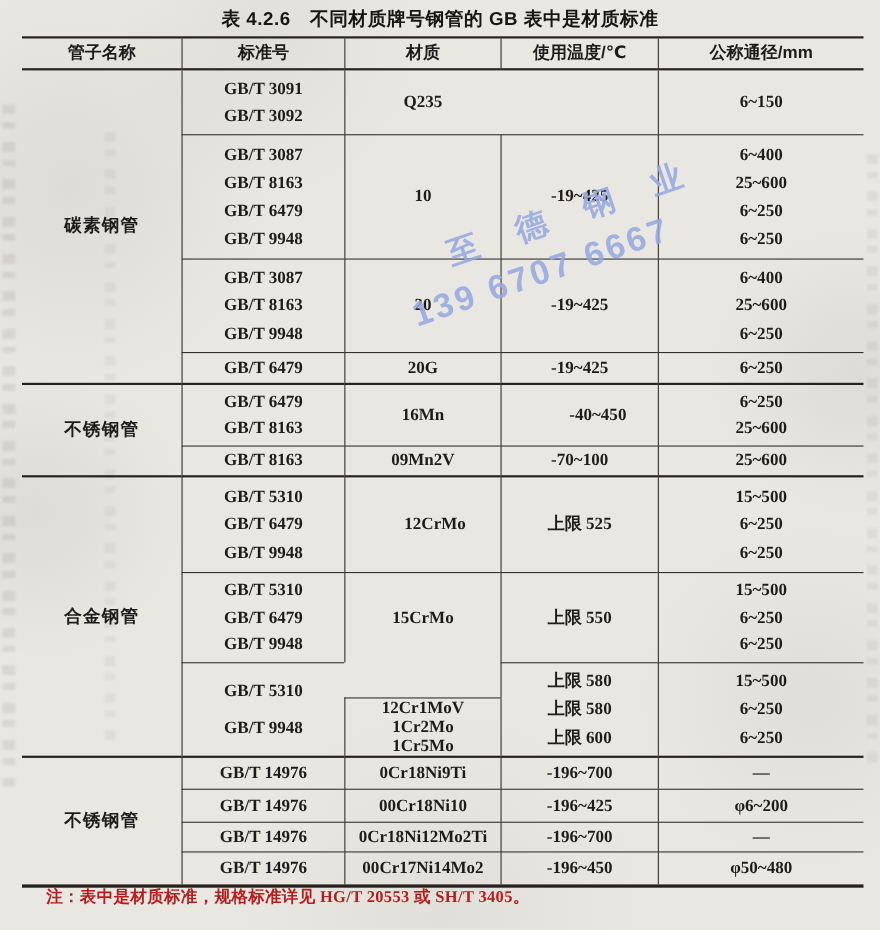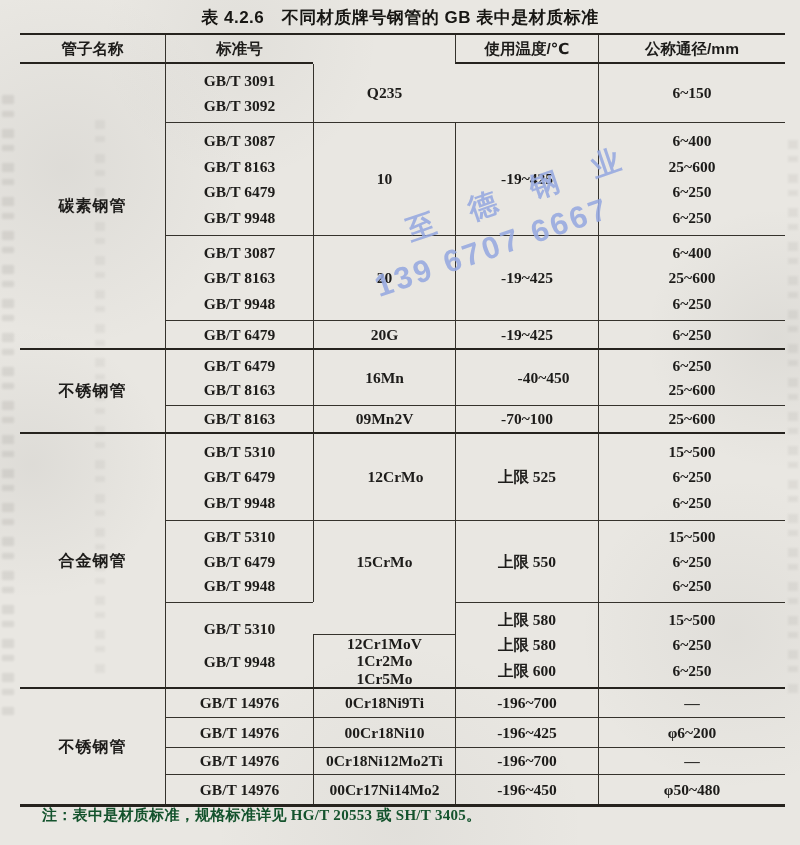--- a/index.html
+++ b/index.html
@@ -118,41 +118,44 @@
     margin-top: 4px;
     margin-left: -34px;
   }
 
   .doc-note {
     position: absolute;
     left: 42px;
     top: 806px;
     font-size: 15px;
     font-weight: bold;
-    color: #14532d;
+    color: #b91c1c;
     letter-spacing: 0.3px;
   }
 </style>
 </head>
 <body>
 
 <div class="paper-texture"></div>
 <div class="ghost-strip ghost-left"></div>
 <div class="ghost-strip ghost-left2"></div>
 <div class="ghost-strip ghost-right"></div>
 
 <div class="doc-title">表 4.2.6　不同材质牌号钢管的 GB 表中是材质标准</div>
 
 <div id="table-grid" style="grid-template-columns: 145px 148px 142px 143px 187px; grid-template-rows: 29px 58px 113px 85px 28px 57px 27px 88px 82px 85px 30px 30px 27px 30px;">
     <div class="cell header-cell" style="grid-area: 1 / 1;">
       <div class="line">管子名称</div>
     </div>
     <div class="cell header-cell vline" style="grid-area: 1 / 2;">
       <div class="line">标准号</div>
     </div>
+    <div class="cell header-cell vline" style="grid-area: 1 / 3;">
+      <div class="line">材质</div>
+    </div>
     <div class="cell header-cell vline" style="grid-area: 1 / 4;">
       <div class="line">使用温度/℃</div>
     </div>
     <div class="cell header-cell vline" style="grid-area: 1 / 5;">
       <div class="line">公称通径/mm</div>
     </div>
     <div class="cell name-cell" style="grid-area: 2 / 1 / span 4;">
       <div class="line">碳素钢管</div>
     </div>
     <div class="cell vline" style="grid-area: 2 / 2;">

